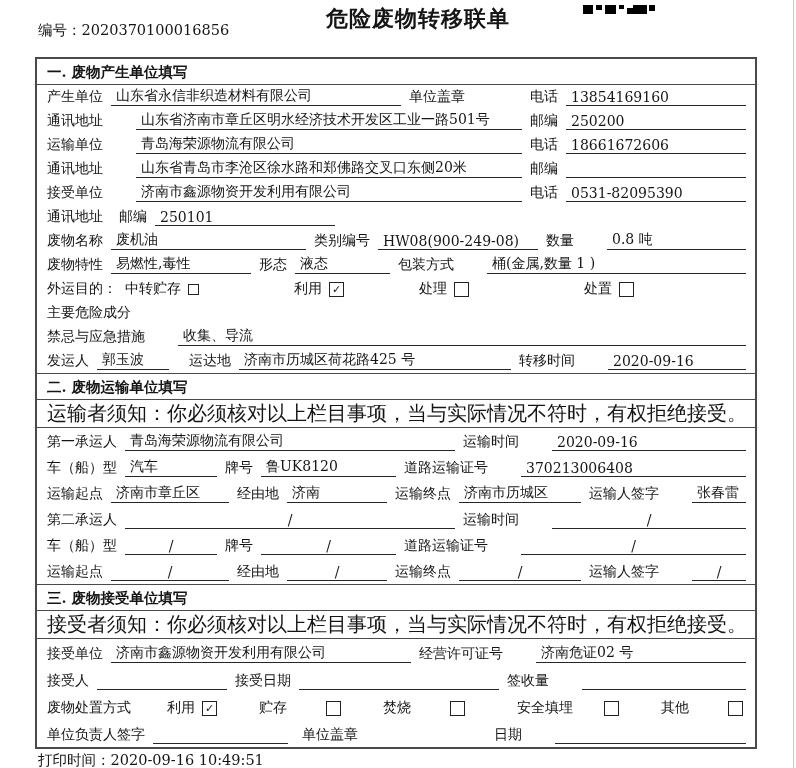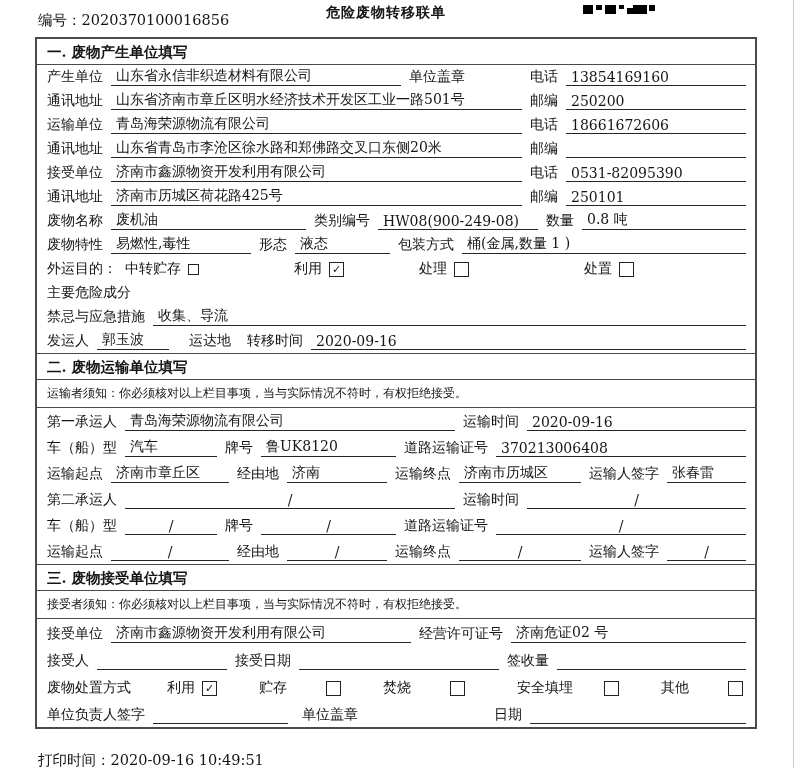--- a/index.html
+++ b/index.html
@@ -2,50 +2,50 @@
 <html><head>
 <meta charset="utf-8">
 <style>
   html,body{margin:0;padding:0;}
   body{
     width:796px;height:768px;background:#ffffff;position:relative;overflow:hidden;
     font-family:"DejaVu Serif","Liberation Serif",serif;color:#151515;
     -webkit-font-smoothing:antialiased;
   }
   .abs{position:absolute;}
-  #serial{left:38px;top:11px;font-size:14.5px;white-space:nowrap;}
-  #doc-title{left:326px;top:4px;font-size:14px;font-weight:bold;letter-spacing:1px;white-space:nowrap;}
+  #serial{left:38px;top:21px;font-size:14.5px;white-space:nowrap;}
+  #doc-title{left:326px;top:4px;font-size:22px;font-weight:bold;letter-spacing:1px;white-space:nowrap;}
   #qr-frag{left:583px;top:0;}
   #page-edge{right:2px;top:0;bottom:0;width:0;border-left:1px solid #c9c9c9;}
 
   #form-table{
-    left:35px;top:37px;width:722px;box-sizing:border-box;
+    left:35px;top:57px;width:722px;box-sizing:border-box;
     border:2px solid #4a4a4a;background:#fff;
   }
   .sec-hdr{
     height:25px;line-height:25px;font-weight:bold;font-size:14.5px;
     padding-left:10px;border-bottom:1.5px solid #4a4a4a;white-space:nowrap;
   }
   .sec-hdr.topline{border-top:1.5px solid #4a4a4a;}
   .notice-row{
     height:27px;display:flex;align-items:center;padding-left:10px;
-    font-size:12px;border-bottom:1.5px solid #4a4a4a;white-space:nowrap;
+    font-size:20px;border-bottom:1.5px solid #4a4a4a;white-space:nowrap;
   }
   .row{
     height:24px;display:flex;align-items:flex-end;
     padding:0 9px 3px 10px;font-size:14px;box-sizing:border-box;
   }
   .row-lg{height:26px;}
   .row-xl{height:27px;}
   .lbl{white-space:nowrap;margin-right:8px;flex:0 0 auto;}
   .u{
     border-bottom:1.2px solid #262626;padding:0 5px;white-space:nowrap;
     overflow:hidden;flex:0 0 auto;box-sizing:border-box;
   }
-  .grow{flex:1 1 auto;}
+  .grow{flex:1 1 auto;margin-left:25px;}
   .spacer{flex:1 1 auto;}
   .sp150{flex:0 0 128px;}
   .ctr{text-align:center;}
   .w72{width:72px;}.w92{width:92px;}.w95{width:95px;}.w100{width:100px;}
   .w118{width:118px;}.w122{width:122px;}.w130{width:130px;}.w135{width:135px;}
   .w140{width:140px;}.w160{width:160px;}.w180{width:180px;}.w195{width:195px;}
   .w200{width:200px;}.w272{width:272px;}.w290{width:290px;}.w300{width:300px;}
   .w330{width:330px;}
   .opt{display:flex;align-items:flex-end;white-space:nowrap;}
   .cb{
@@ -118,21 +118,20 @@
 
     <div class="row">
       <span class="lbl">接受单位</span>
       <span class="u grow">济南市鑫源物资开发利用有限公司</span>
       <span class="lbl ml8">电话</span>
       <span class="u w180">0531-82095390</span>
     </div>
 
     <div class="row">
       <span class="lbl">通讯地址</span>
-      <span class="u grow">济南市历城区荷花路425号</span>
       <span class="lbl ml8">邮编</span>
       <span class="u w180">250101</span>
     </div>
 
     <div class="row">
       <span class="lbl">废物名称</span>
       <span class="u w195">废机油</span>
       <span class="lbl ml8">类别编号</span>
       <span class="u w160">HW08(900-249-08)</span>
       <span class="lbl ml8">数量</span>
@@ -175,20 +174,21 @@
     <div class="row">
       <span class="lbl">禁忌与应急措施</span>
       <span class="u grow">收集、导流</span>
     </div>
 
 
     <div class="row">
       <span class="lbl">发运人</span>
       <span class="u w72">郭玉波</span>
       <span class="lbl ml12">运达地</span>
+      <span class="u w272">济南市历城区荷花路425 号</span>
       <span class="lbl ml8">转移时间</span>
       <span class="u grow">2020-09-16</span>
     </div>
 
     <div class="sec-hdr topline">二. 废物运输单位填写</div>
     <div class="notice-row">运输者须知：你必须核对以上栏目事项，当与实际情况不符时，有权拒绝接受。</div>
 
     <div class="row row-lg">
       <span class="lbl">第一承运人</span>
       <span class="u w330">青岛海荣源物流有限公司</span>

